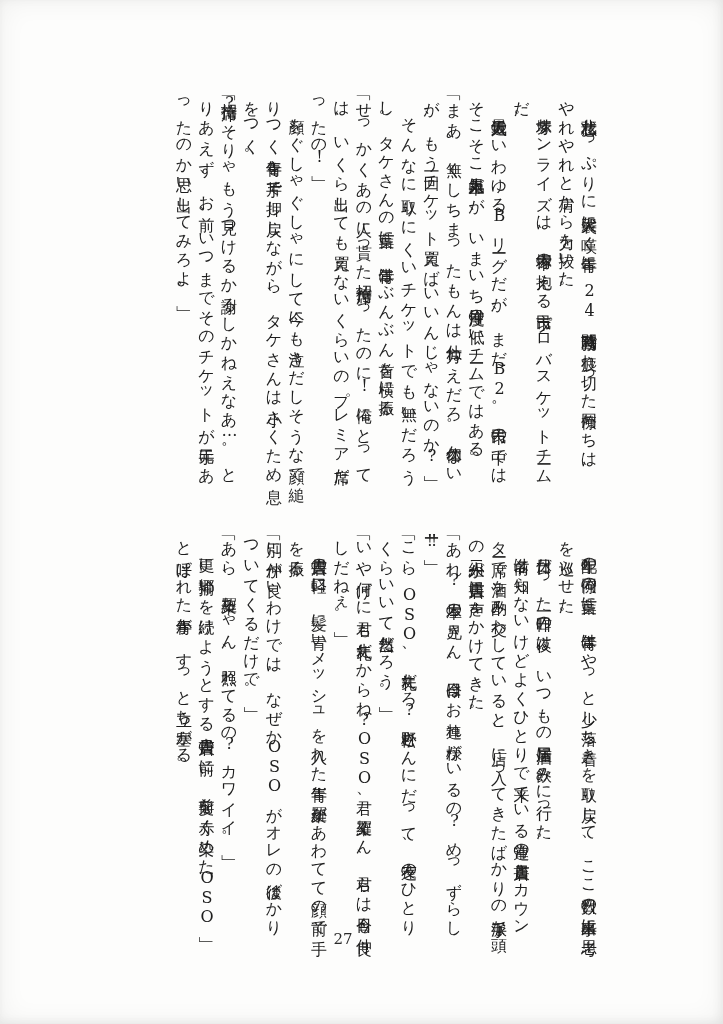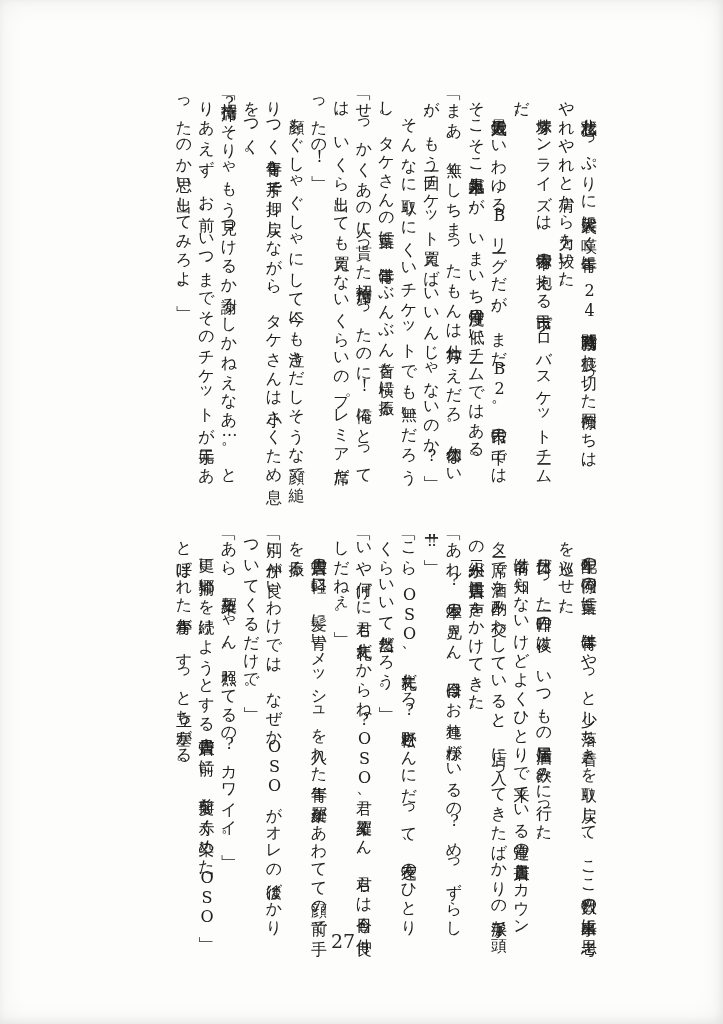--- a/index.html
+++ b/index.html
@@ -38,21 +38,21 @@
   .text-block.top    { top: 90px;  height: 386px; }
   .text-block.bottom { top: 530px; height: 398px; }
   .para   { margin: 0; }
   .indent { text-indent: 1em; }
   .page-number {
     position: absolute;
     top: 930px;
     left: 328px;
     width: 30px;
     text-align: center;
-    font-size: 19px;
+    font-size: 15px;
     color: #2a2a2a;
   }
 </style>
 </head>
 <body>
 
 <div class="page">
   <div class="text-block top">
       <p class="para indent">悲壮感たっぷりに大袈裟に嘆く青年に、24時間勤務で疲れ切った同僚たちは、やれやれと肩から力を抜いた。</p>
       <p class="para indent">赤塚サンライズは、赤塚市の抱える市民プロバスケットチームだ。</p>

